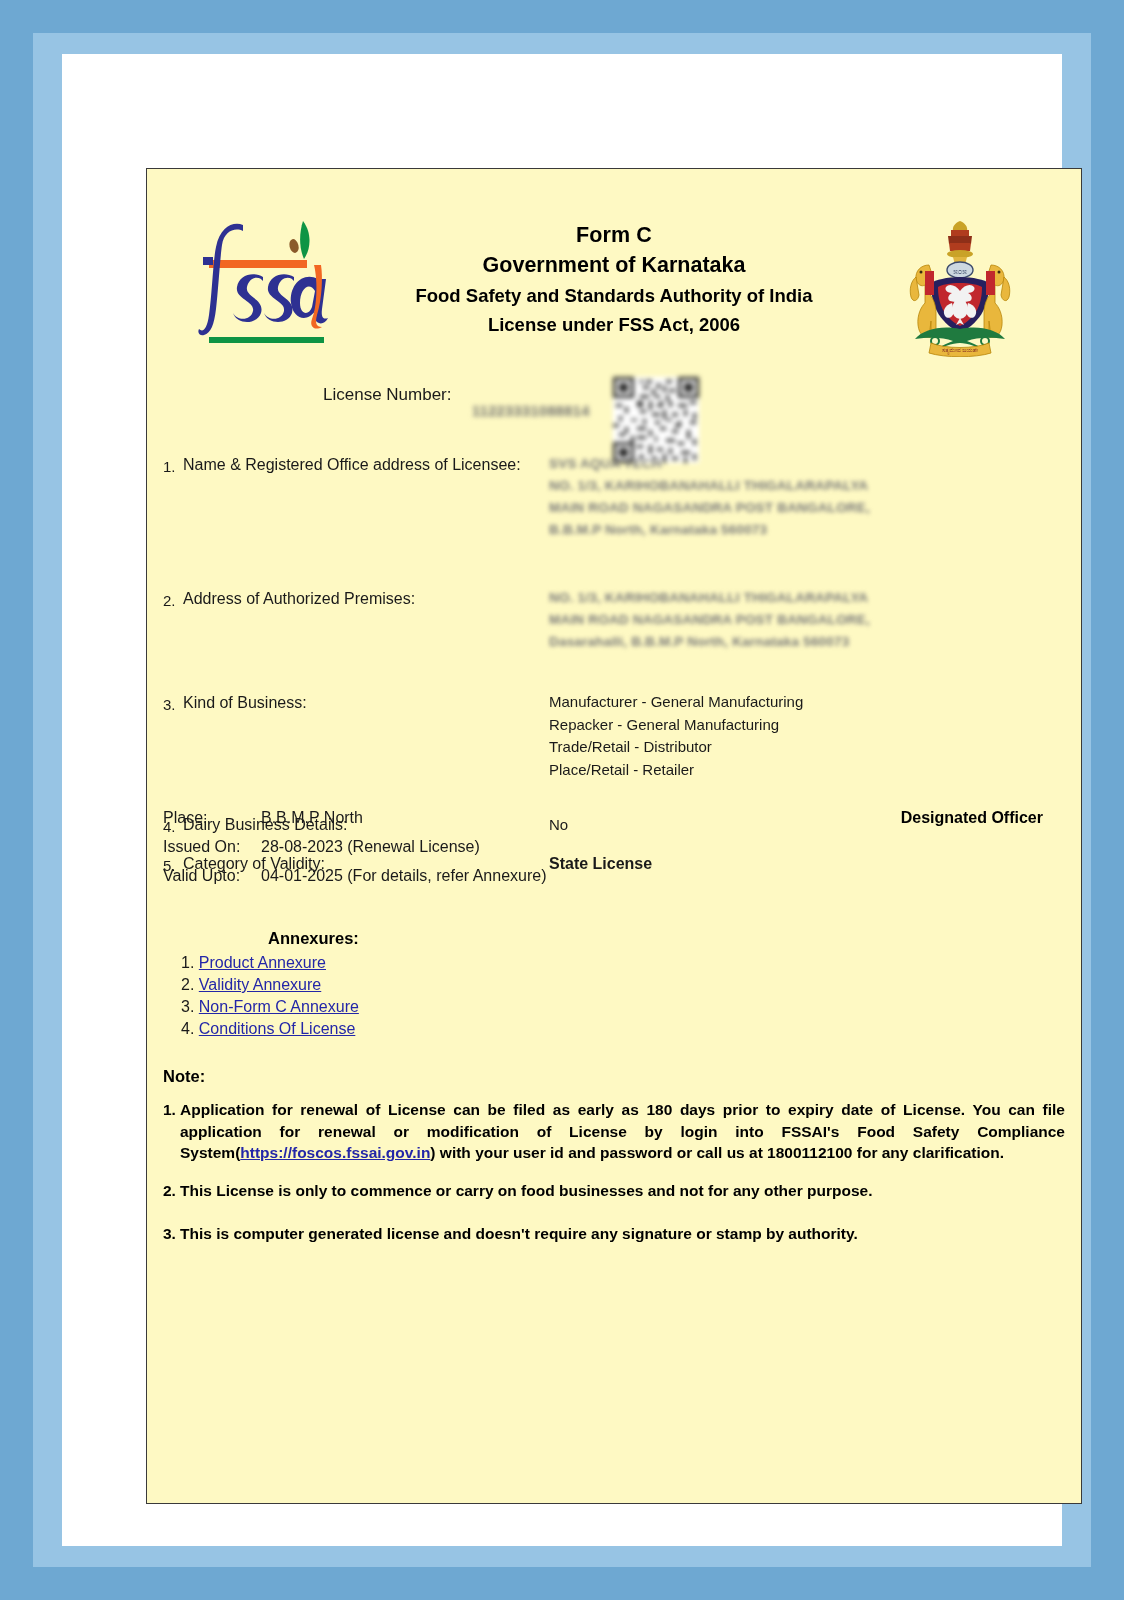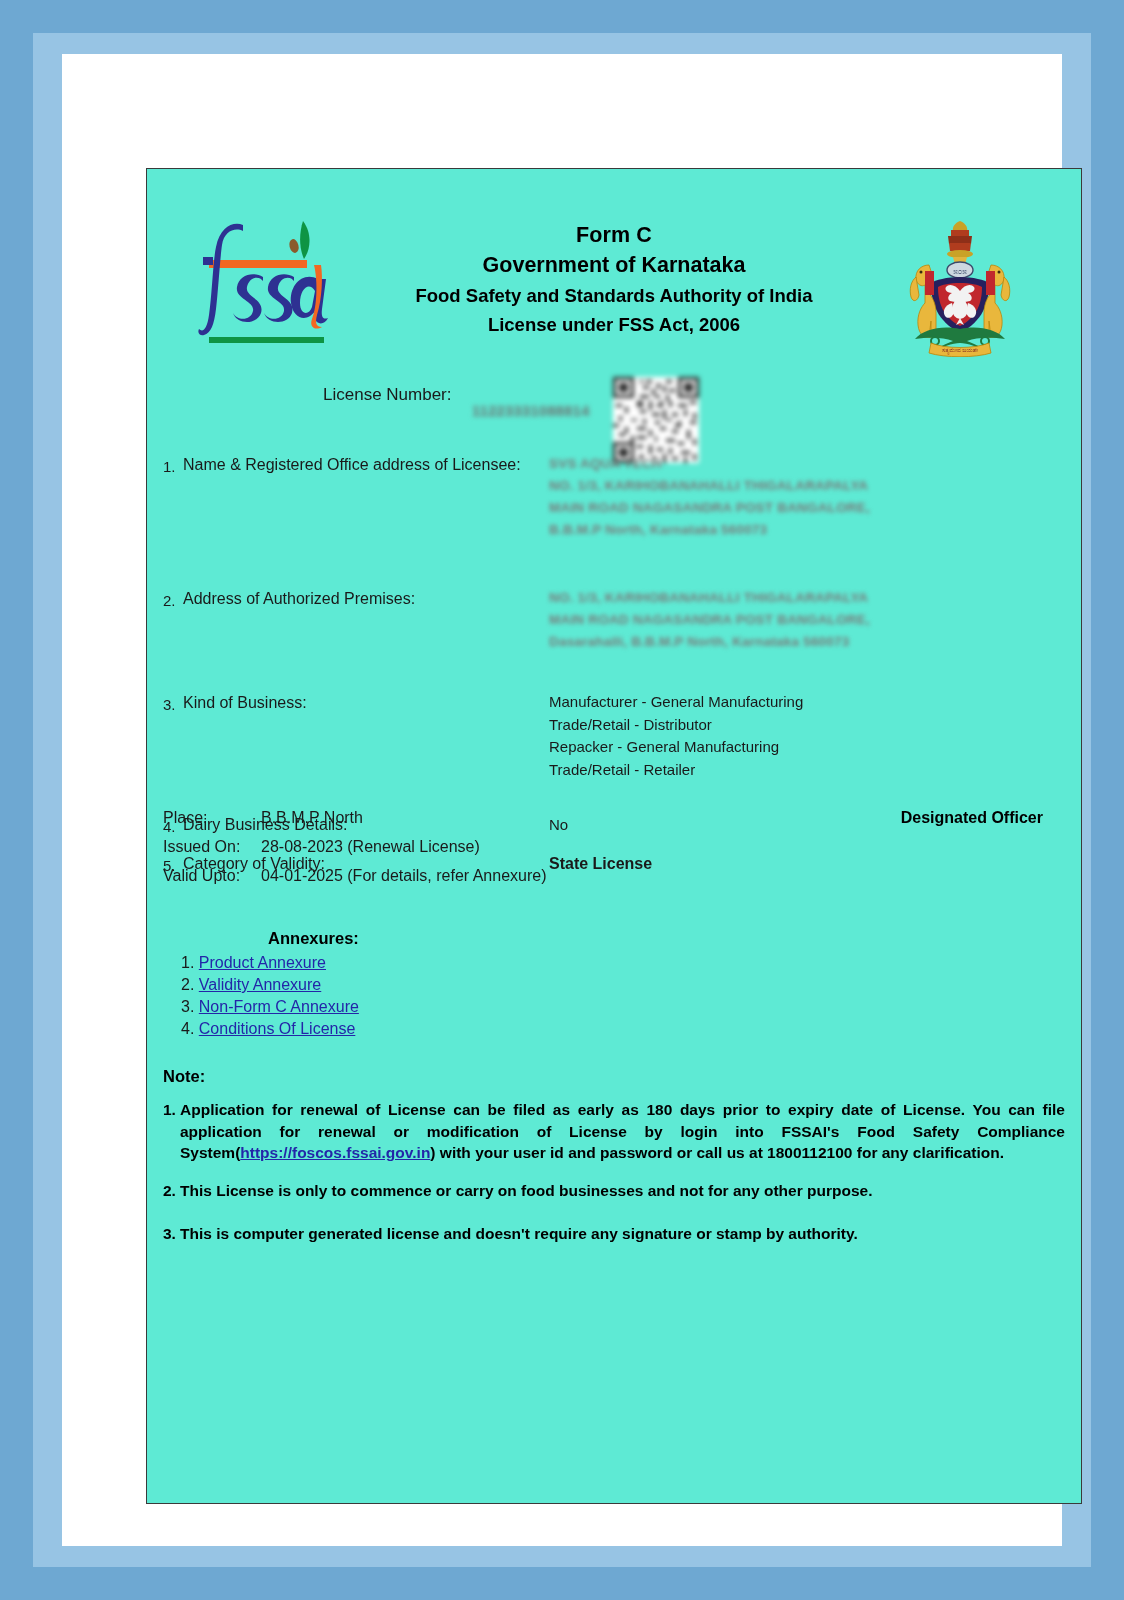--- a/index.html
+++ b/index.html
@@ -30,21 +30,21 @@
     left: 62px; top: 54px;
     width: 1000px; height: 1492px;
     background: #ffffff;
   }
   
   #doc-box {
     position: absolute;
     left: 84px; top: 114px;
     width: 936px; height: 1336px;
     border: 1.6px solid #3a3a3a;
-    background: #5eead4;
+    background: #fef9c3;
   }
 
   .inner {
     position: relative;
     width: 100%;
     height: 100%;
     padding: 0;
   }
 
   
@@ -394,23 +394,23 @@
               <div>MAIN ROAD NAGASANDRA POST BANGALORE,</div>
               <div>Dasarahalli, B.B.M.P North, Karnataka 560073</div>
             </div>
           </div>
 
           <div class="row row-3">
             <div class="num">3.</div>
             <div class="label">Kind of Business:</div>
             <div class="value">
               <div class="kob-line">Manufacturer -  General Manufacturing</div>
+              <div class="kob-line">Repacker -  General Manufacturing</div>
               <div class="kob-line">Trade/Retail - Distributor</div>
-              <div class="kob-line">Repacker -  General Manufacturing</div>
-              <div class="kob-line">Trade/Retail - Retailer</div>
+              <div class="kob-line">Place/Retail - Retailer</div>
             </div>
           </div>
 
           <div class="row row-4">
             <div class="num">4.</div>
             <div class="label">Dairy Business Details:</div>
             <div class="value">No</div>
           </div>
 
           <div class="row row-5">

